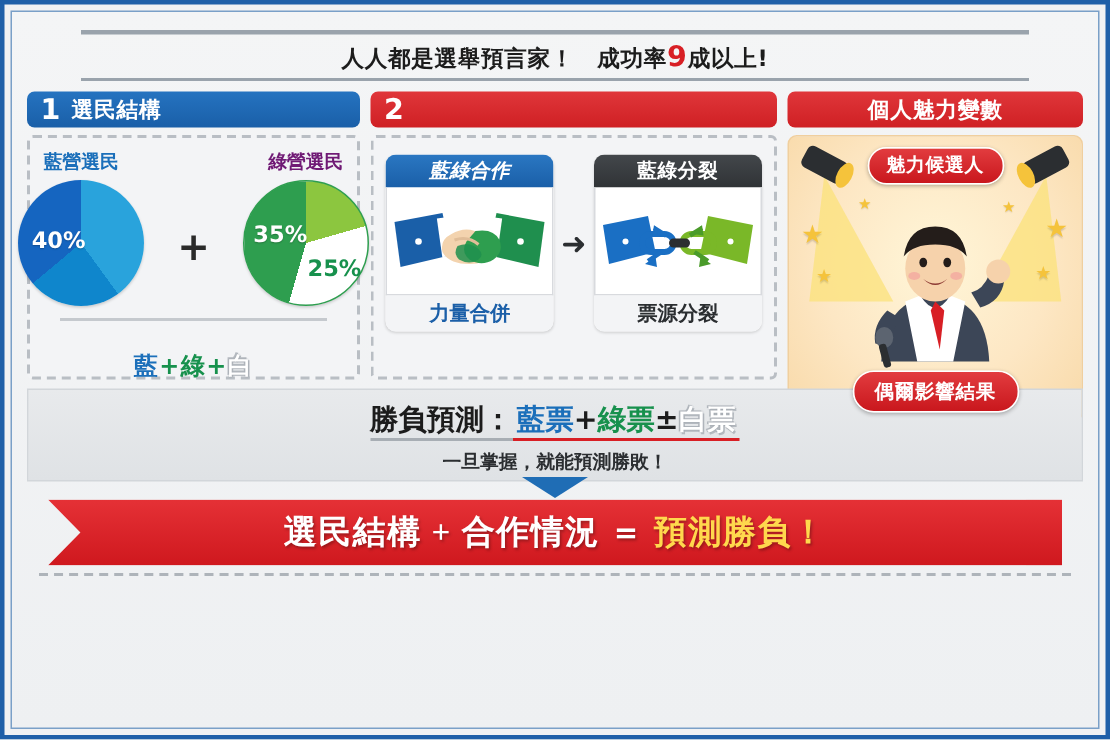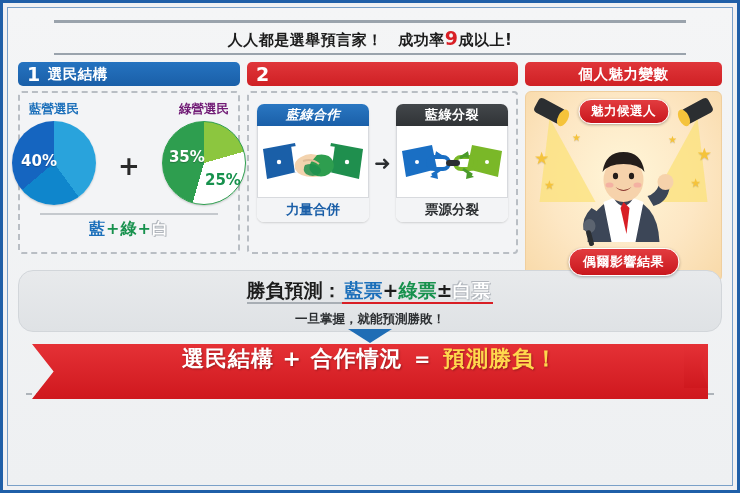--- a/index.html
+++ b/index.html
@@ -104,21 +104,21 @@
   .pct.green35 { left: 6px;  top: 28px; }
   .pct.green25 { right: 4px; bottom: 16px; color: #17914d; text-shadow: none; }
 
   .plus-between {
     font-size: 26px; font-weight: bold; color: #2a2a2a;
     align-self: center; margin-top: 26px;
   }
   .pie-foot-rule { height: 2px; background: #c5c9ce; margin: 8px 20px 0 20px; }
   .pie-foot {
     text-align: center; font-size: 16px; font-weight: bold;
-    padding-top: 4px; letter-spacing: 1px;
+    padding-top: 20px; letter-spacing: 1px;
   }
   .f-blue { color: #1b6fba; }
   .f-green{ color: #17914d; }
   .f-white{ color: #ffffff; text-shadow: 0 0 1px #8a9099, 1px 1px 0 #b6bbc1, -1px -1px 0 #b6bbc1; }
 
   
   .cards { display: flex; align-items: center; justify-content: center; gap: 5px; padding-top: 11px; }
   .card { width: 112px; border-radius: 7px; overflow: hidden; background: #fff;
           box-shadow: 0 1px 2px rgba(0,0,0,.15); }
   .card-head {
@@ -150,44 +150,45 @@
     border: 1.5px solid #fff; box-shadow: 0 1px 3px rgba(0,0,0,.3);
     letter-spacing: .5px; z-index: 5;
   }
   .badge-top { top: 7px; }
   .badge-bot { bottom: 5px; font-size: 13px; padding: 4px 14px; }
   .star { position: absolute; color: #f5c33b; font-size: 15px; z-index: 2;
           text-shadow: 0 1px 1px rgba(0,0,0,.15); }
 
   
   .formula {
-    margin-top: 12px; height: 62px; border-radius: 15px;
+    margin-top: 2px; height: 62px; border-radius: 0;
     background: linear-gradient(180deg,#e8eaec,#dfe2e5);
     border: 1px solid #d2d6da;
     position: relative; padding-top: 7px;
   }
   .f-line1 { text-align: center; font-size: 19px; font-weight: bold; white-space: nowrap; }
   .f-lbl { color: #1c1c1c; border-bottom: 2px solid #a8aeb4; padding-bottom: 1px; }
   .f-expr { border-bottom: 2.5px solid #d81f25; padding: 0 3px 1px 3px; }
   .f-op { color: #1c1c1c; }
   .f-line2 { text-align: center; font-size: 12.5px; font-weight: bold; color: #2b2e31; margin-top: 7px; }
   .down-arrow {
     position: absolute; left: 50%; bottom: -12px; transform: translateX(-50%);
     width: 0; height: 0; border-left: 22px solid transparent;
     border-right: 22px solid transparent; border-top: 14px solid #1f6db5;
   }
 
   
   .banner-wrap { margin-top: 12px; position: relative; height: 44px; }
   .banner {
-    position: absolute; left: 14px; right: 14px; top: 0; height: 55px;
+    position: absolute; left: 14px; right: 14px; top: 0; height: 44px;
     background: linear-gradient(180deg,#e53136,#cf181e);
-    display: flex; justify-content: center;
+    display: flex; align-items: center; justify-content: center;
     clip-path: polygon(0 0, 100% 0, 100% 100%, 0 100%, 3.2% 50%);
     box-shadow: 0 2px 3px rgba(0,0,0,.2);
+    font-family: Liberation Serif, serif;
   }
   .banner::after {
     content: ""; position: absolute; right: 0; top: 0; width: 24px; height: 44px;
     background: linear-gradient(180deg,#e53136,#cf181e);
     clip-path: polygon(0 0, 100% 0, 70% 50%, 100% 100%, 0 100%);
   }
   .banner-text { font-size: 22px; font-weight: bold; color: #fff; letter-spacing: 1px;
                  text-shadow: 1px 1px 2px rgba(0,0,0,.3); white-space: nowrap; z-index: 2; }
   .banner-gold { color: #ffd84d; }
   .dash-bottom { border-bottom: 2px dashed #aeb4ba; margin: 5px 8px 0 8px; }

